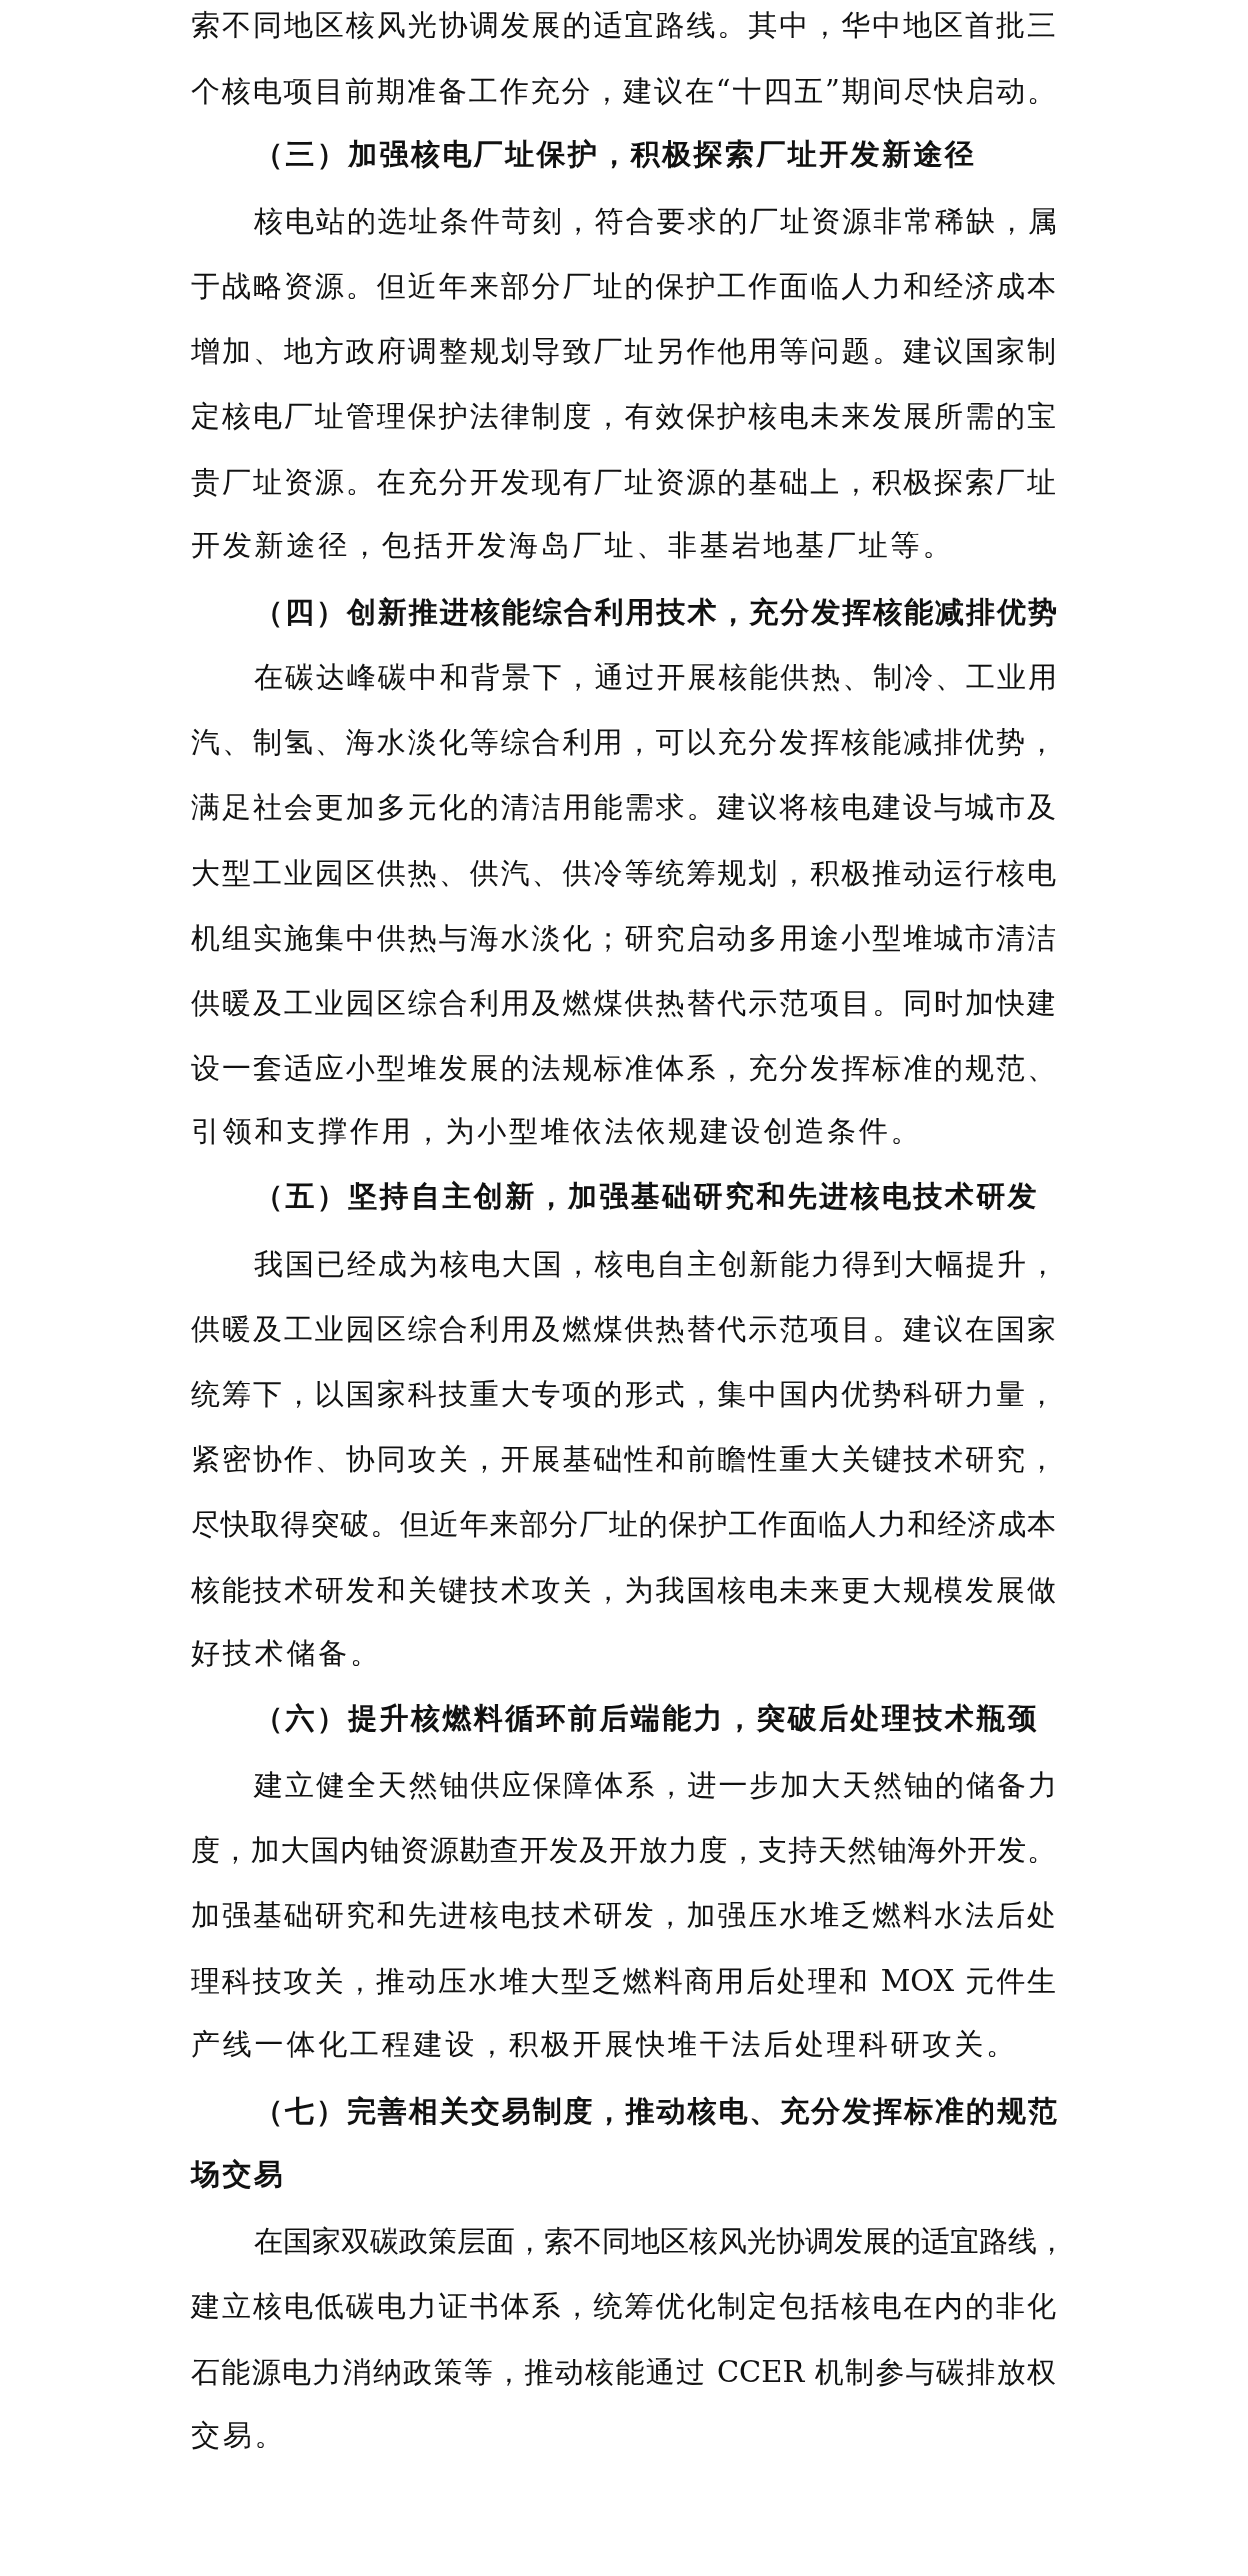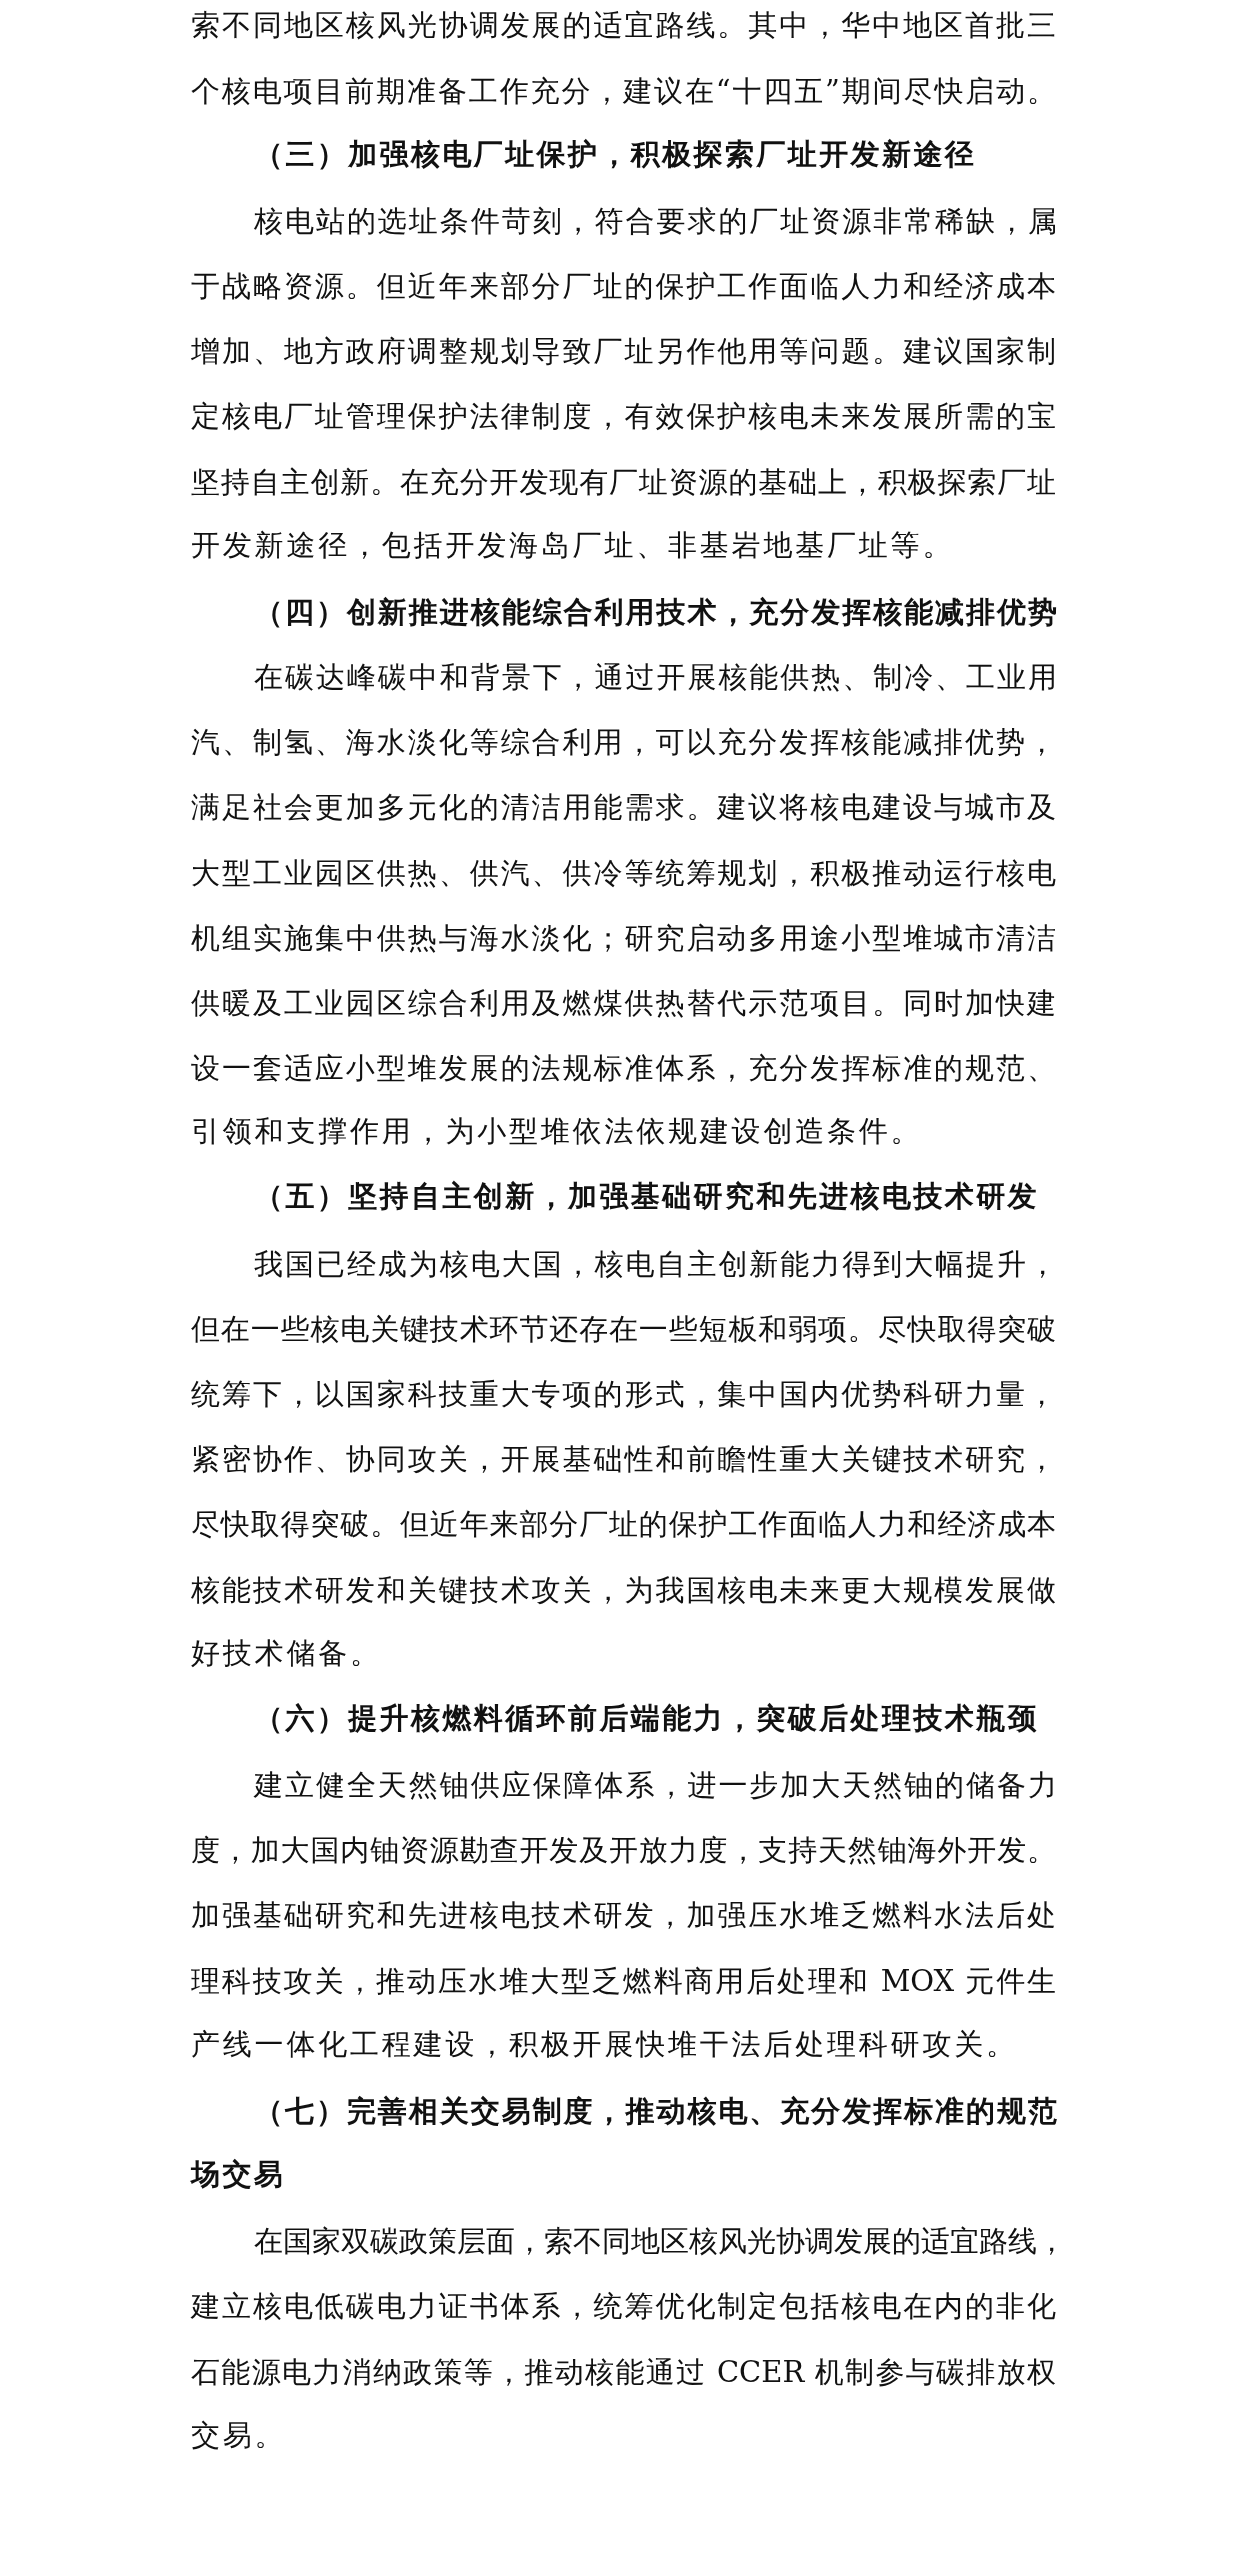--- a/index.html
+++ b/index.html
@@ -66,36 +66,36 @@
 <div class="page">
 
   <div class="line full" style="top:2.4px">索不同地区核风光协调发展的适宜路线。其中，华中地区首批三</div>
   <div class="line full" style="top:68px">个核电项目前期准备工作充分，建议在“十四五”期间尽快启动。</div>
 
   <div class="line heading partial" style="top:133px">（三）加强核电厂址保护，积极探索厂址开发新途径</div>
   <div class="line indent full" style="top:198px">核电站的选址条件苛刻，符合要求的厂址资源非常稀缺，属</div>
   <div class="line full" style="top:263px">于战略资源。但近年来部分厂址的保护工作面临人力和经济成本</div>
   <div class="line full" style="top:328px">增加、地方政府调整规划导致厂址另作他用等问题。建议国家制</div>
   <div class="line full" style="top:393px">定核电厂址管理保护法律制度，有效保护核电未来发展所需的宝</div>
-  <div class="line full" style="top:459px">坚持自主创新。在充分开发现有厂址资源的基础上，积极探索厂址</div>
+  <div class="line full" style="top:459px">贵厂址资源。在充分开发现有厂址资源的基础上，积极探索厂址</div>
   <div class="line partial" style="top:524px">开发新途径，包括开发海岛厂址、非基岩地基厂址等。</div>
 
   <div class="line heading full" style="top:589px">（四）创新推进核能综合利用技术，充分发挥核能减排优势</div>
   <div class="line indent full" style="top:654px">在碳达峰碳中和背景下，通过开展核能供热、制冷、工业用</div>
   <div class="line full" style="top:719px">汽、制氢、海水淡化等综合利用，可以充分发挥核能减排优势，</div>
   <div class="line full" style="top:784px">满足社会更加多元化的清洁用能需求。建议将核电建设与城市及</div>
   <div class="line full" style="top:850px">大型工业园区供热、供汽、供冷等统筹规划，积极推动运行核电</div>
   <div class="line full" style="top:915px">机组实施集中供热与海水淡化；研究启动多用途小型堆城市清洁</div>
   <div class="line full" style="top:980px">供暖及工业园区综合利用及燃煤供热替代示范项目。同时加快建</div>
   <div class="line full" style="top:1045px">设一套适应小型堆发展的法规标准体系，充分发挥标准的规范、</div>
   <div class="line partial" style="top:1110px">引领和支撑作用，为小型堆依法依规建设创造条件。</div>
 
   <div class="line heading partial" style="top:1175px">（五）坚持自主创新，加强基础研究和先进核电技术研发</div>
   <div class="line indent full" style="top:1241px">我国已经成为核电大国，核电自主创新能力得到大幅提升，</div>
-  <div class="line full" style="top:1306px">但在一些核电关键技术环节还存在一些短板和弱项。尽快取得突破</div>
+  <div class="line full" style="top:1306px">供暖及工业园区综合利用及燃煤供热替代示范项目。建议在国家</div>
   <div class="line full" style="top:1371px">统筹下，以国家科技重大专项的形式，集中国内优势科研力量，</div>
   <div class="line full" style="top:1436px">紧密协作、协同攻关，开展基础性和前瞻性重大关键技术研究，</div>
   <div class="line full" style="top:1501px">尽快取得突破。但近年来部分厂址的保护工作面临人力和经济成本</div>
   <div class="line full" style="top:1567px">核能技术研发和关键技术攻关，为我国核电未来更大规模发展做</div>
   <div class="line partial" style="top:1632px">好技术储备。</div>
 
   <div class="line heading partial" style="top:1697px">（六）提升核燃料循环前后端能力，突破后处理技术瓶颈</div>
   <div class="line indent full" style="top:1762px">建立健全天然铀供应保障体系，进一步加大天然铀的储备力</div>
   <div class="line full" style="top:1827px">度，加大国内铀资源勘查开发及开放力度，支持天然铀海外开发。</div>
   <div class="line full" style="top:1892px">加强基础研究和先进核电技术研发，加强压水堆乏燃料水法后处</div>

